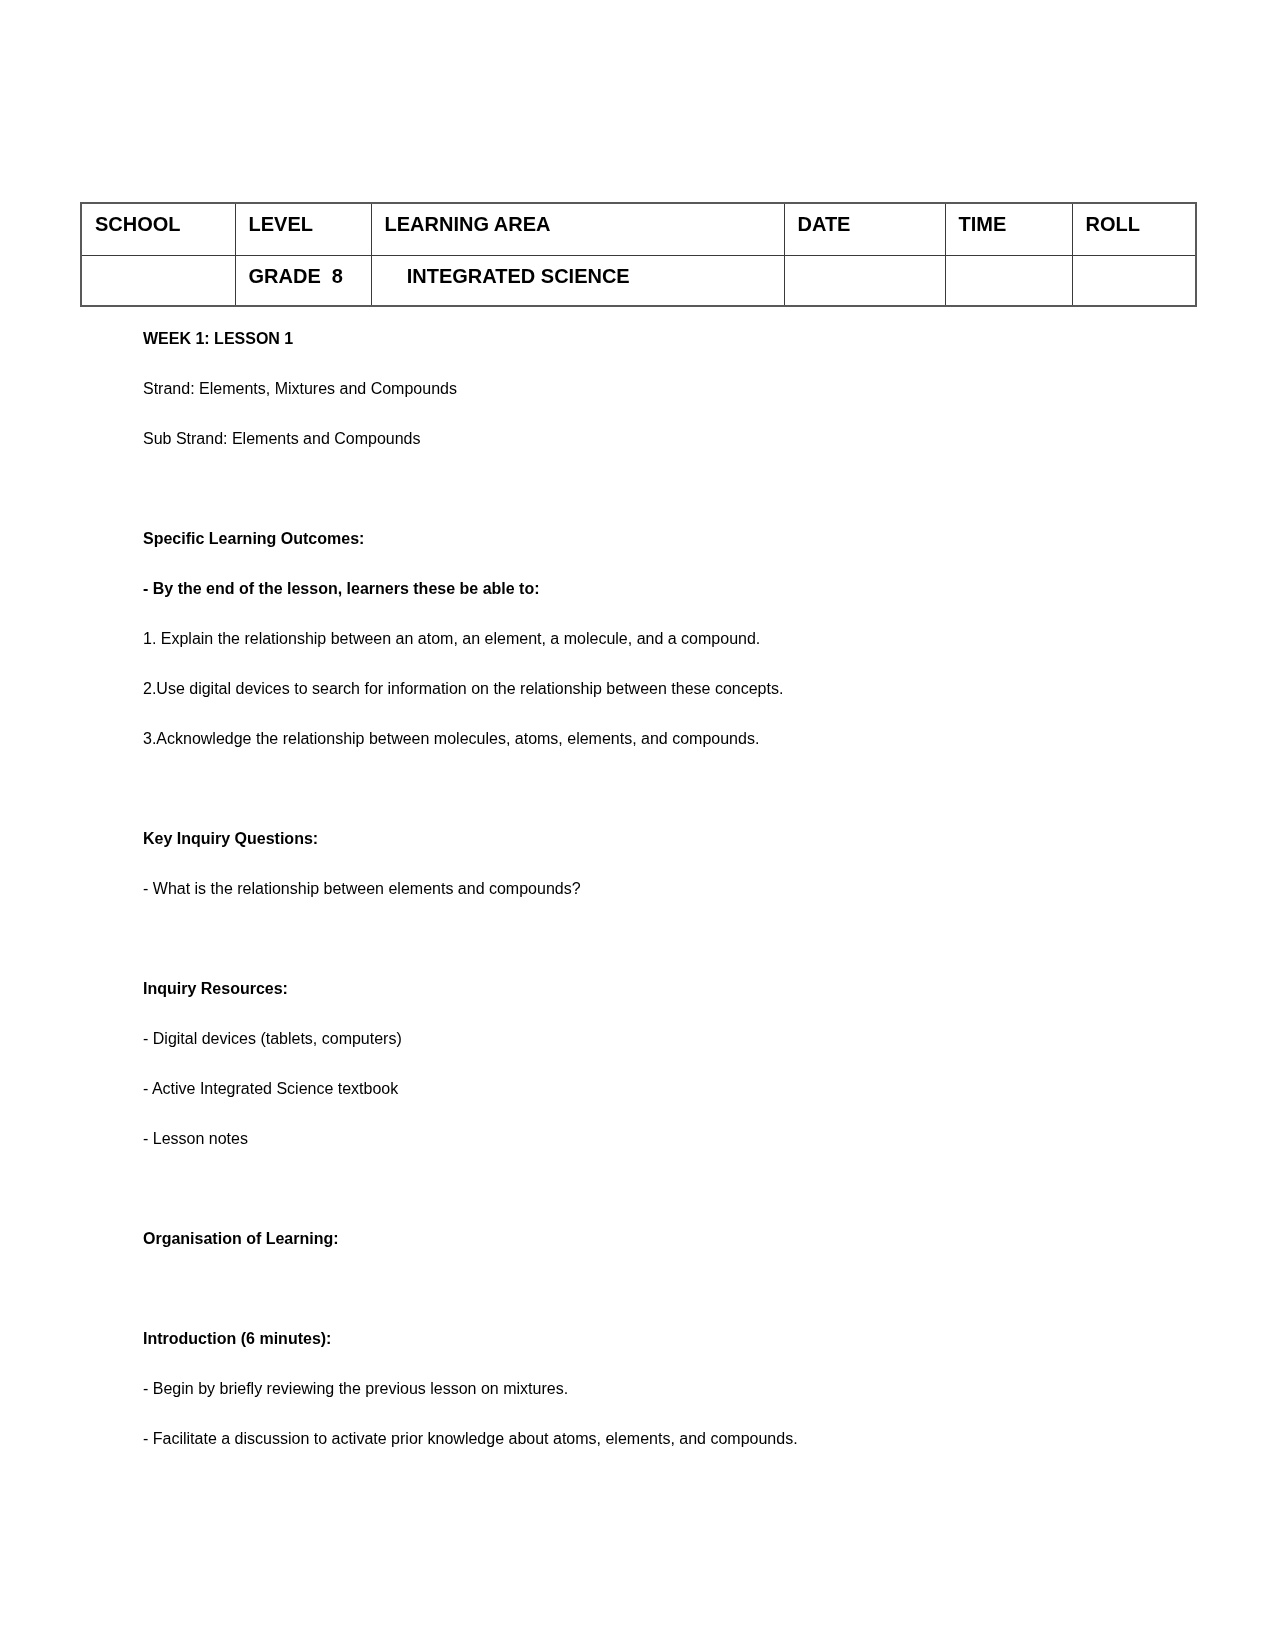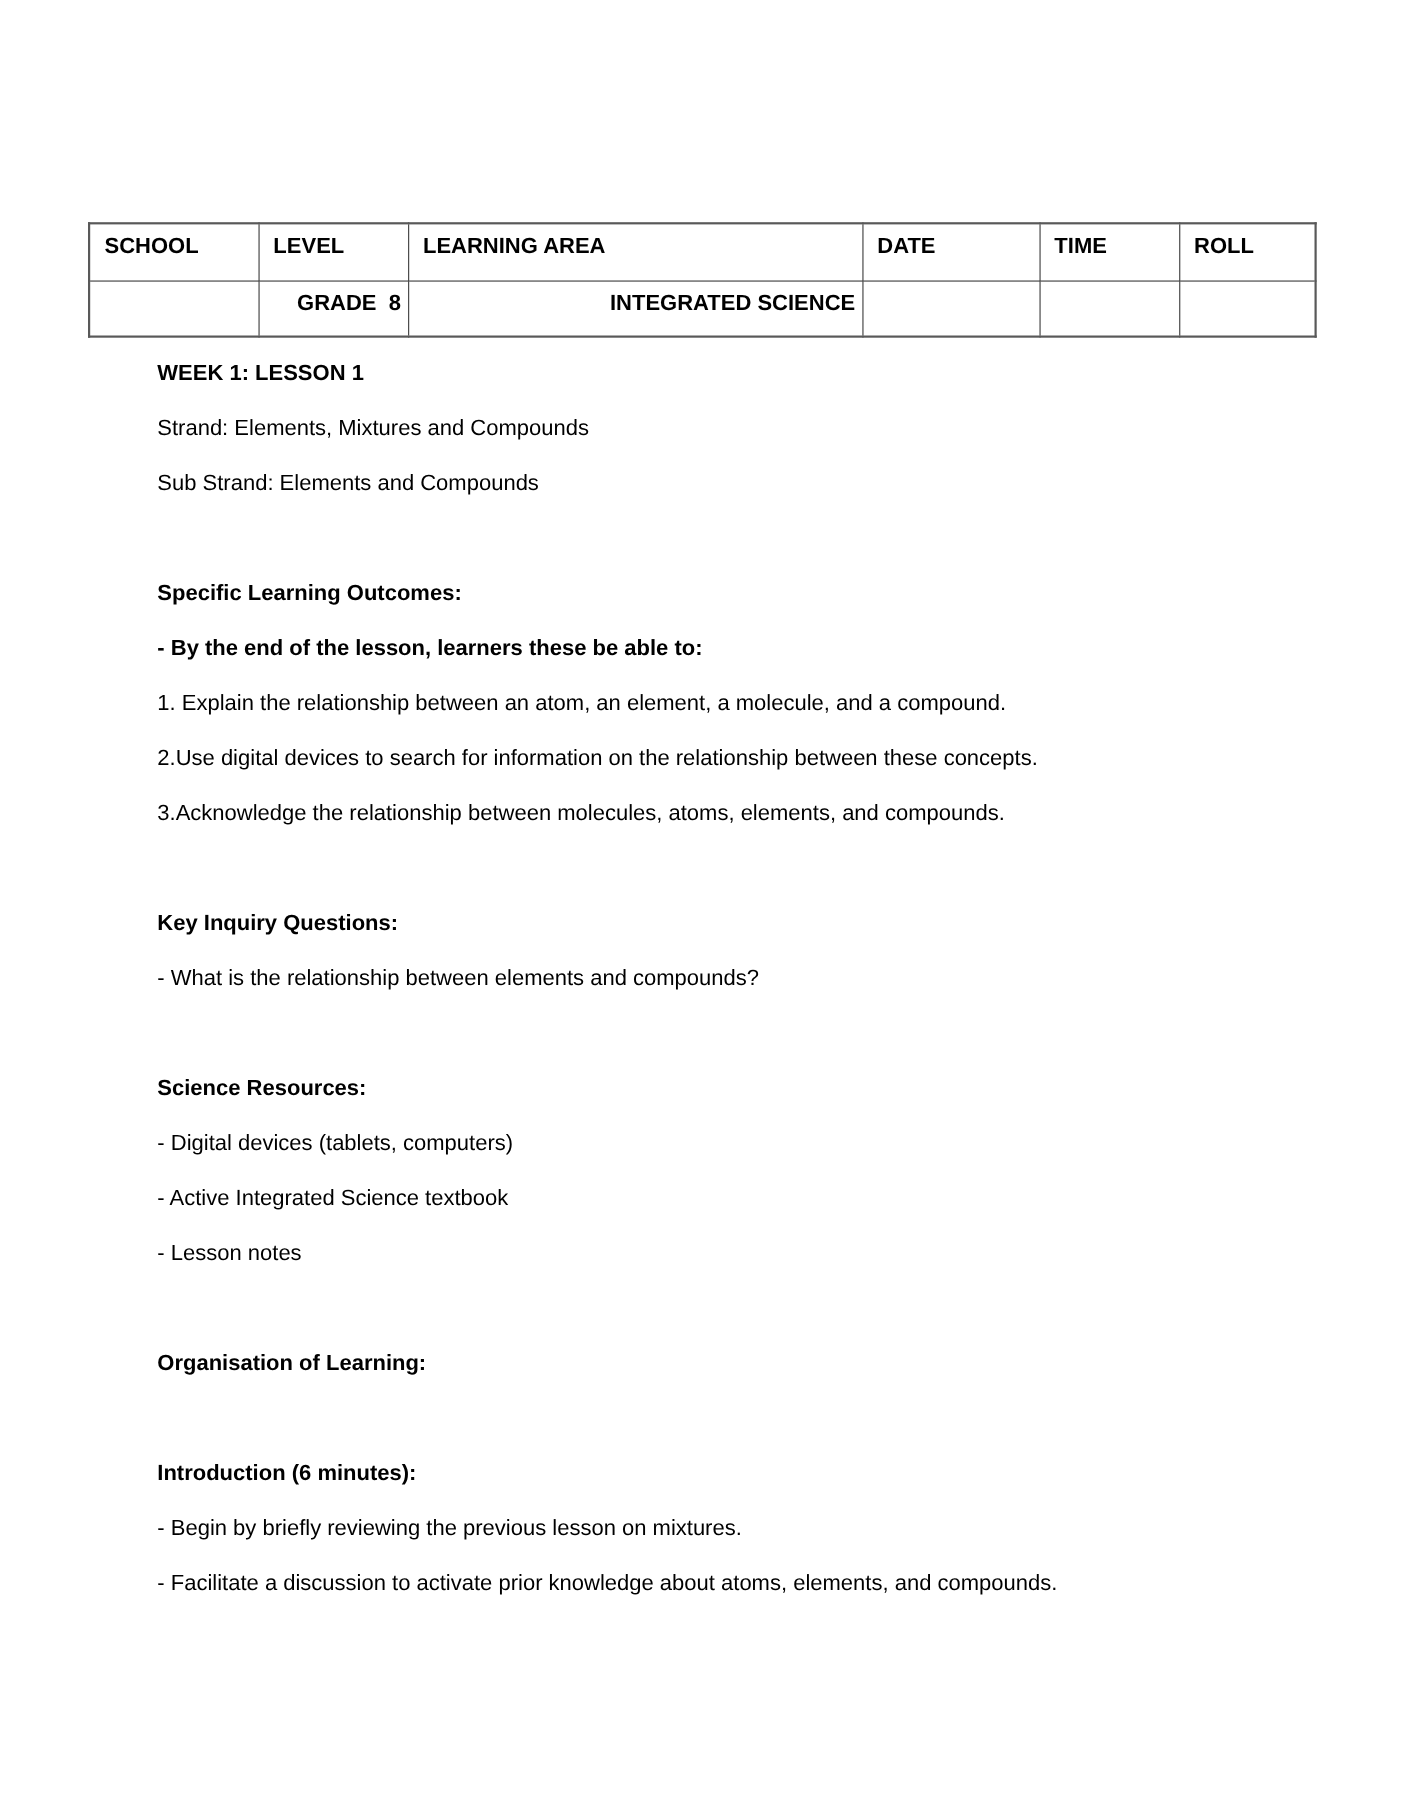--- a/index.html
+++ b/index.html
@@ -34,30 +34,30 @@
     border: 1px solid #3a3a3a;
     vertical-align: top;
     padding: 8px 6px 0 13px;
     font-size: 20px;
     font-weight: bold;
     line-height: 24px;
     white-space: pre-wrap;
     overflow: hidden;
   }
   tr.row-header { height: 52px; }
-  tr.row-values { height: 51px; text-align: right; }
+  tr.row-values { height: 51px; }
   .doc-body {
     position: absolute;
     left: 143px;
     top: 327px;
     width: 1080px;
   }
   .doc-body p {
     margin: 0 0 26px 0;
-    font-size: 20px;
+    font-size: 16px;
     line-height: 24px;
     white-space: pre-wrap;
   }
   .doc-body p.bold { font-weight: bold; }
   .doc-body p strong { font-weight: normal; }
 </style>
 </head>
 <body>
 
 <div class="page">
@@ -98,21 +98,21 @@
       <p class="blank">&nbsp;</p>
       <p class="bold">Specific Learning Outcomes:</p>
       <p class="bold">- By the end of the lesson, learners these be able to:</p>
       <p class="plain">1. Explain the relationship between an atom, an element, a molecule, and a compound.</p>
       <p class="plain">2.Use digital devices to search for information on the relationship between these concepts.</p>
       <p class="plain">3.Acknowledge the relationship between molecules, atoms, elements, and compounds.</p>
       <p class="blank">&nbsp;</p>
       <p class="bold">Key Inquiry Questions:</p>
       <p class="plain">- What is the relationship between elements and compounds?</p>
       <p class="blank">&nbsp;</p>
-      <p class="bold">Science Resources:</p>
+      <p class="bold">Inquiry Resources:</p>
       <p class="plain">- Digital devices (tablets, computers)</p>
       <p class="plain">- Active Integrated Science textbook</p>
       <p class="plain">- Lesson notes</p>
       <p class="blank">&nbsp;</p>
       <p class="bold">Organisation of Learning:</p>
       <p class="blank">&nbsp;</p>
       <p class="bold">Introduction (6 minutes):</p>
       <p class="plain">- Begin by briefly reviewing the previous lesson on mixtures.</p>
       <p class="plain">- Facilitate a discussion to activate prior knowledge about atoms, elements, and compounds.</p>
     </div>

